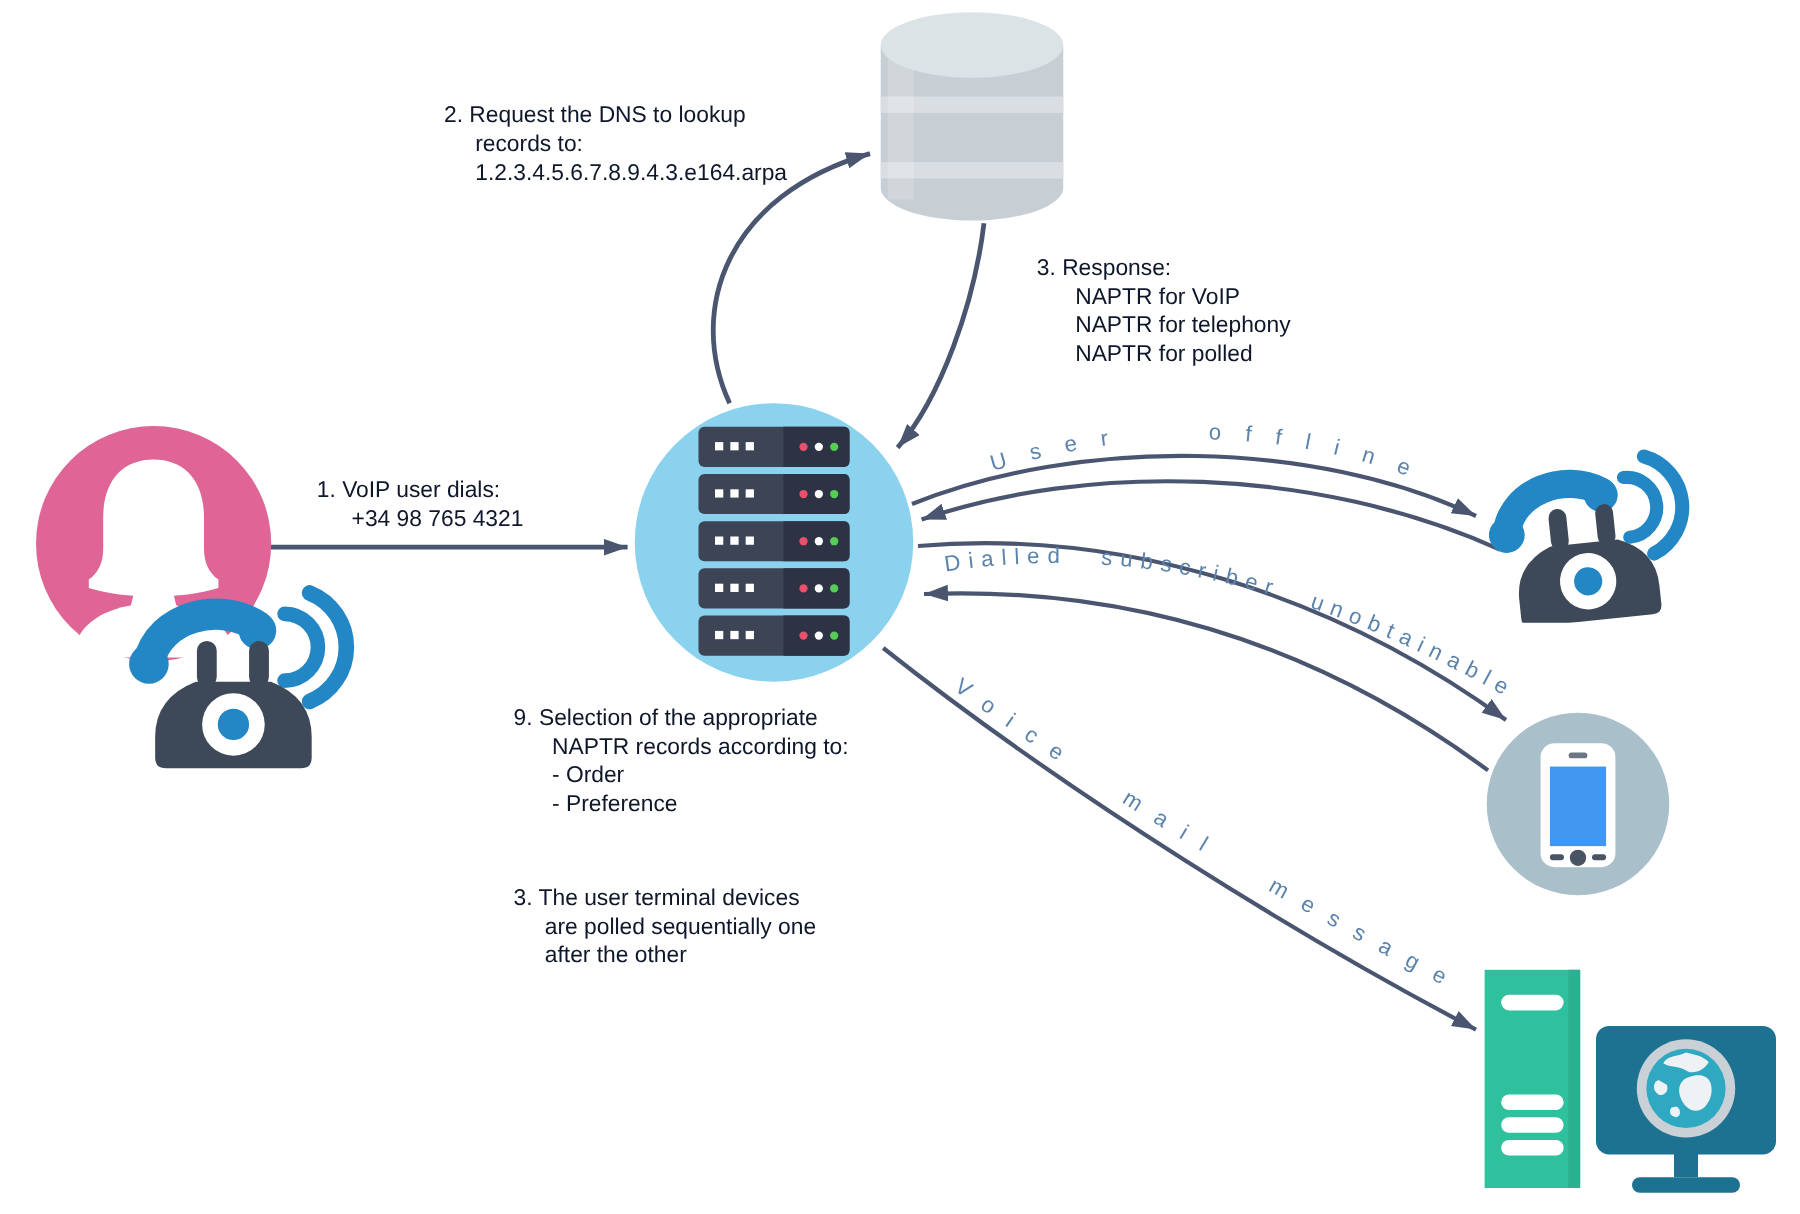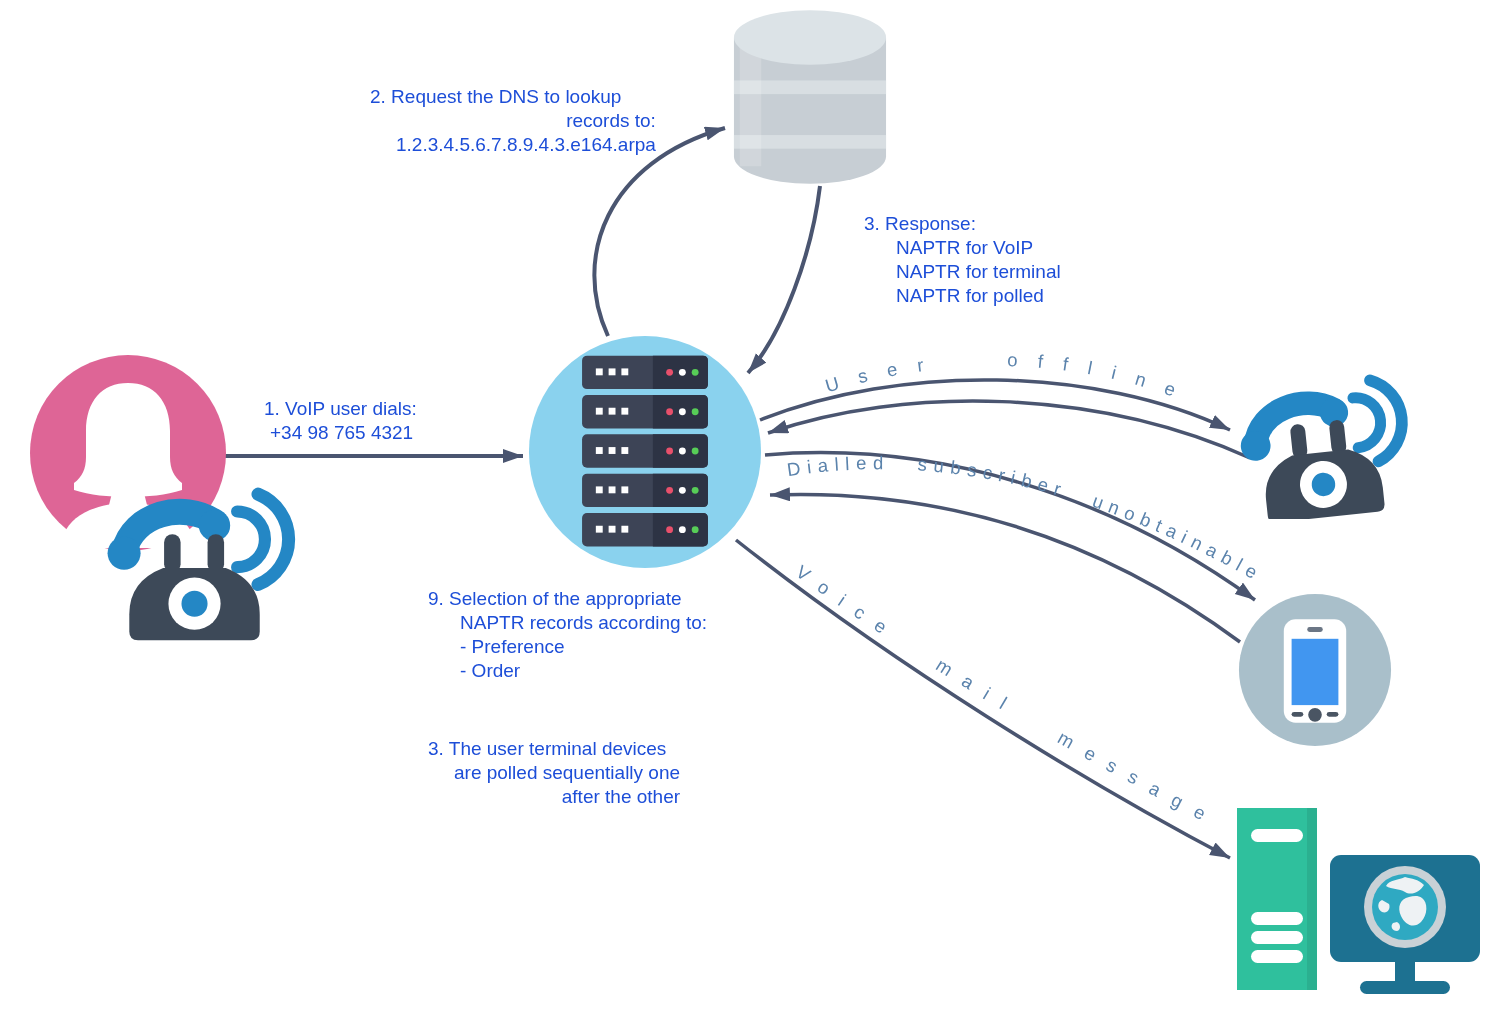--- a/index.html
+++ b/index.html
@@ -3,27 +3,27 @@
 <meta charset="utf-8">
 <style>
   html,body{margin:0;padding:0;background:#ffffff;}
   .canvas{
     position:relative;width:1500px;height:1012px;background:#ffffff;overflow:hidden;
     font-family:"Liberation Sans", sans-serif;
   }
   .layer{position:absolute;left:0;top:0;}
   .icon{position:absolute;}
   .txt{
-    position:absolute;color:#1d4ed8;font-size:19px;line-height:24px;
+    position:absolute;color:#0f172a;font-size:19px;line-height:24px;
     font-weight:400;
   }
   .txt .line{display:block;}
-  .ind26{padding-left:26px;text-align:right;}
+  .ind26{padding-left:26px;}
   .ind32{padding-left:32px;}
-  .ind6{padding-left:6px;}
+  .ind6{padding-left:6px;margin-left:23px;}
   .arc-text{fill:#5b83ac;font-size:18.5px;font-family:"Liberation Sans",sans-serif;}
   .arc-wide{letter-spacing:20px;word-spacing:38px;}
   .arc-med{letter-spacing:6.5px;word-spacing:16px;}
   .arc-vm{letter-spacing:15px;word-spacing:28px;}
   .connector{stroke:#4a5570;stroke-width:3.5;fill:none;}
   .connector.thick{stroke-width:4;}
 </style>
 </head>
 <body>
 
@@ -195,34 +195,34 @@
 
   <div class="txt" style="left:370px;top:85px">
     <span class="line">2. Request the DNS to lookup</span>
     <span class="line ind26">records to:</span>
     <span class="line ind26">1.2.3.4.5.6.7.8.9.4.3.e164.arpa</span>
   </div>
 
   <div class="txt" style="left:864px;top:212px">
     <span class="line">3. Response:</span>
     <span class="line ind32">NAPTR for VoIP</span>
-    <span class="line ind32">NAPTR for terminal</span>
+    <span class="line ind32">NAPTR for telephony</span>
     <span class="line ind32">NAPTR for polled</span>
   </div>
 
   <div class="txt" style="left:264px;top:397px">
     <span class="line">1. VoIP user dials:</span>
     <span class="line ind6">+34 98 765 4321</span>
   </div>
 
   <div class="txt" style="left:428px;top:587px">
     <span class="line">9. Selection of the appropriate</span>
     <span class="line ind32">NAPTR records according to:</span>
+    <span class="line ind32">- Order</span>
     <span class="line ind32">- Preference</span>
-    <span class="line ind32">- Order</span>
   </div>
 
   <div class="txt" style="left:428px;top:737px">
     <span class="line">3. The user terminal devices</span>
     <span class="line ind26">are polled sequentially one</span>
     <span class="line ind26">after the other</span>
   </div>
 
 </div>
 

